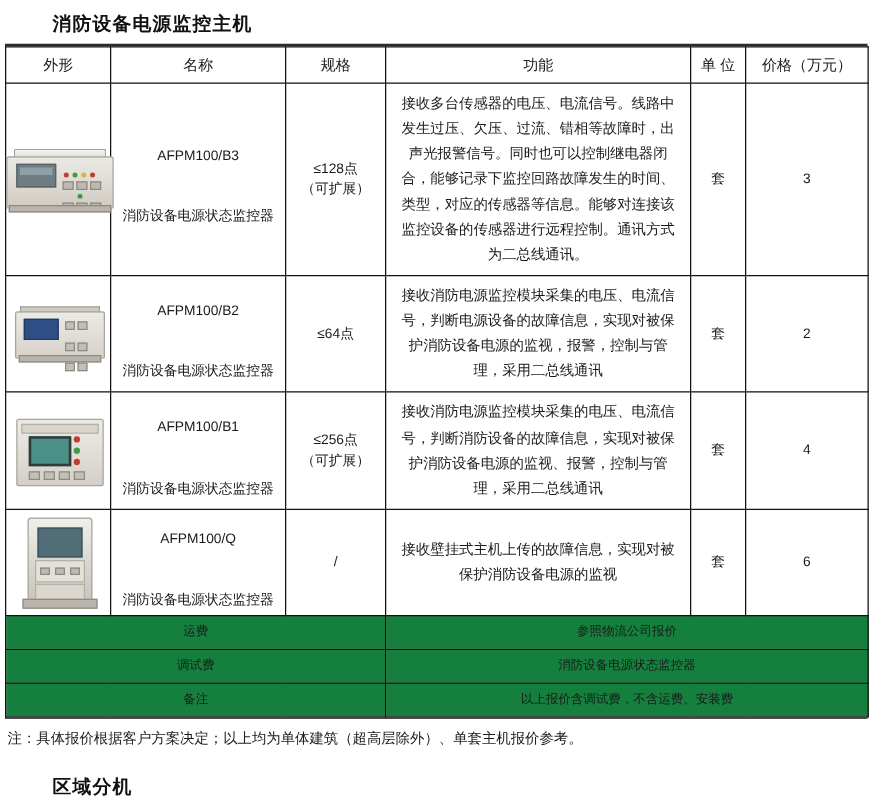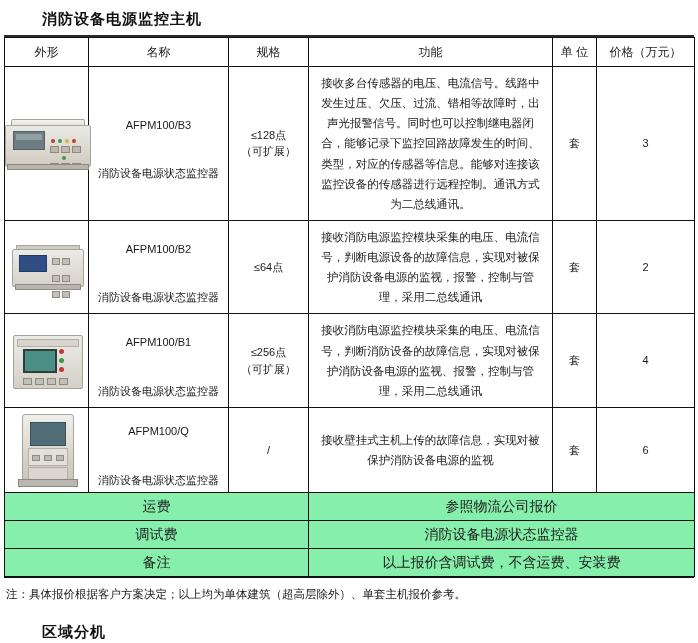--- a/index.html
+++ b/index.html
@@ -55,21 +55,21 @@
   
   .pname .l1{display:block;margin-top:12px;}
   .pname .l2{display:block;margin-top:32px;}
 
   .spec .s1{display:block;}
   .spec .s2{display:block;}
 
   .merge-label{font-size:12px;}
 
   
-  .fee td{background:#86efac;height:20px;font-size:14px;}
+  .fee td{background:#15803d;height:20px;font-size:10px;}
 
   
   .note{
     font-size:11.5px;
     padding:7px 2px 0 2px;
     line-height:1.6;
     border-top:0;
   }
   .note-wrap{border-top:1px solid #111;width:690px;box-sizing:border-box;font-family:Liberation Serif, serif;}
 

